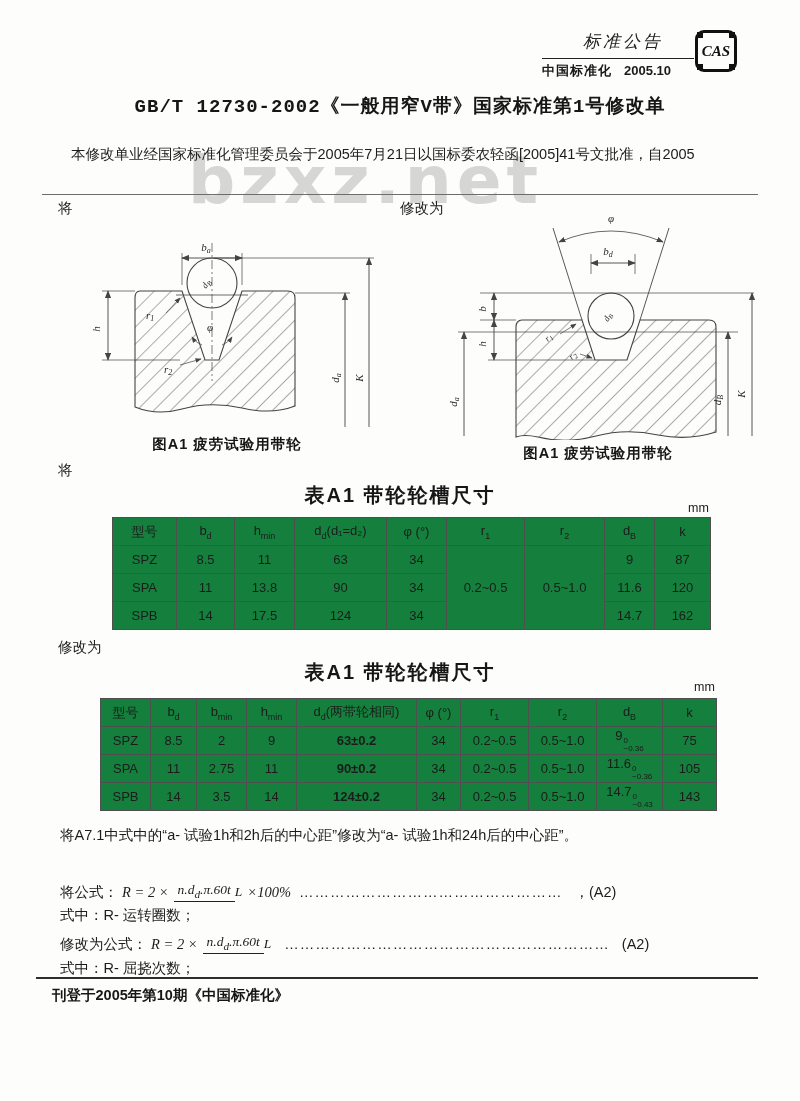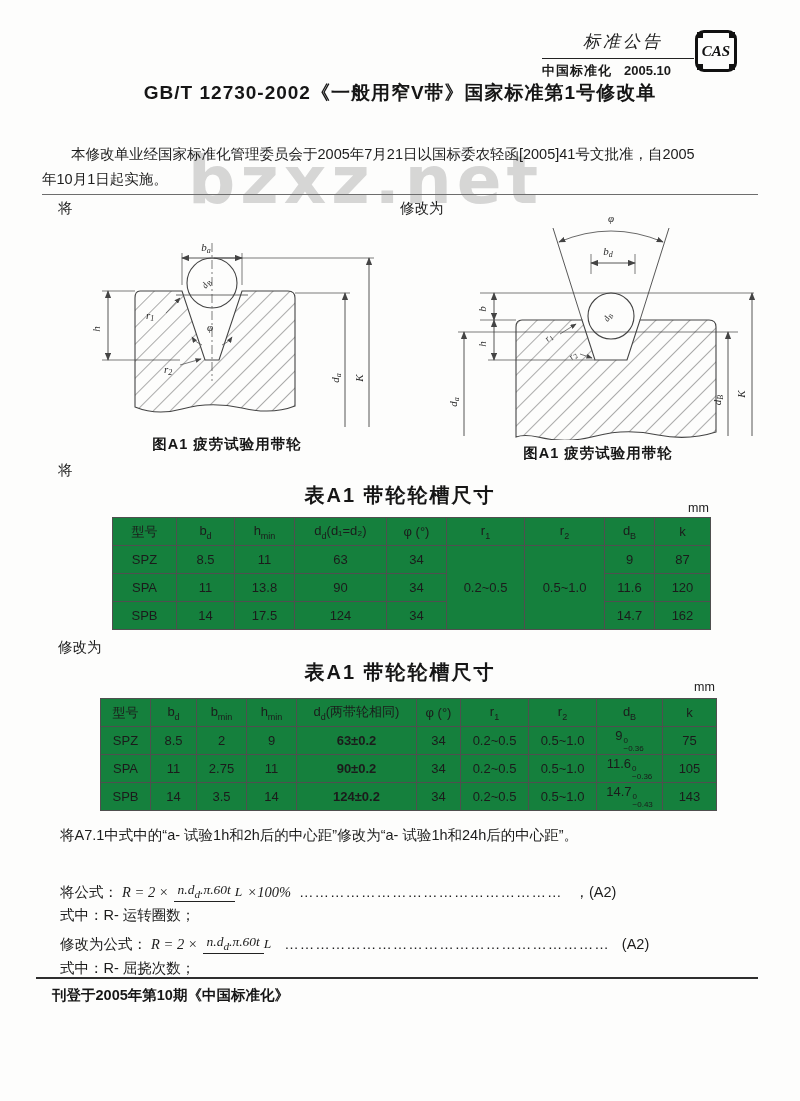--- a/index.html
+++ b/index.html
@@ -23,22 +23,22 @@
   .journal-line{position:absolute;top:62px;left:542px;font-size:13px;font-weight:bold;
     letter-spacing:1px;color:#1a1a1a;}
   .journal-line .issue{margin-left:12px;letter-spacing:0;}
   .cas{position:absolute;top:30px;left:695px;width:36px;height:36px;border:3px solid #111;
     border-radius:9px;display:flex;align-items:center;justify-content:center;
     font-family:"Liberation Serif",serif;font-weight:bold;font-style:italic;font-size:15px;color:#111;}
   .cas .corner{position:absolute;width:6px;height:6px;background:#111;}
   .cas .c1{top:-1px;left:-1px}.cas .c2{top:-1px;right:-1px}
   .cas .c3{bottom:-1px;left:-1px}.cas .c4{bottom:-1px;right:-1px}
   
-  .doc-title{position:absolute;top:80px;left:0;width:100%;text-align:center;
-    font-size:19px;font-weight:bold;letter-spacing:1px;color:#161616;z-index:1;}
+  .doc-title{position:absolute;top:93px;left:0;width:100%;text-align:center;
+    font-size:19px;font-weight:bold;letter-spacing:1px;color:#161616;z-index:1;font-family:Liberation Mono, monospace;}
   .intro{position:absolute;top:142px;left:42px;width:718px;font-size:14.5px;
     line-height:25px;color:#1c1c1c;z-index:1;}
   .intro .l1{text-indent:29px;}
   .divider{position:absolute;top:194px;left:42px;width:716px;border-top:1px solid #6d6d6d;}
   .sec-label{position:absolute;font-size:14.5px;color:#1c1c1c;z-index:1;}
   
   .fig{position:absolute;z-index:1;}
   .fig .caption{text-align:center;font-weight:bold;font-size:14.5px;letter-spacing:1px;color:#161616;}
   
   .tbl-title{position:absolute;left:0;width:100%;text-align:center;font-weight:bold;
@@ -83,21 +83,20 @@
     <span class="corner c1"></span>
     <span class="corner c2"></span>
     <span class="corner c3"></span>
     <span class="corner c4"></span>
     <span>CAS</span>
   </div>
 
   <div class="doc-title">GB/T 12730-2002《一般用窄V带》国家标准第1号修改单</div>
   <div class="intro">
     <div class="l1">本修改单业经国家标准化管理委员会于2005年7月21日以国标委农轻函[2005]41号文批准，自2005</div>
-    <div class="l2">年10月1日起实施。</div>
   </div>
   <div class="divider"></div>
 
   <div class="sec-label" style="top:199px;left:58px">将</div>
   <div class="sec-label" style="top:199px;left:400px">修改为</div>
 
   <div class="fig" style="top:213px;left:62px;width:330px">
     <svg width="330" height="218" viewBox="0 0 330 218">
       <defs>
         <pattern id="hL" patternUnits="userSpaceOnUse" width="12" height="12" patternTransform="rotate(45)">

